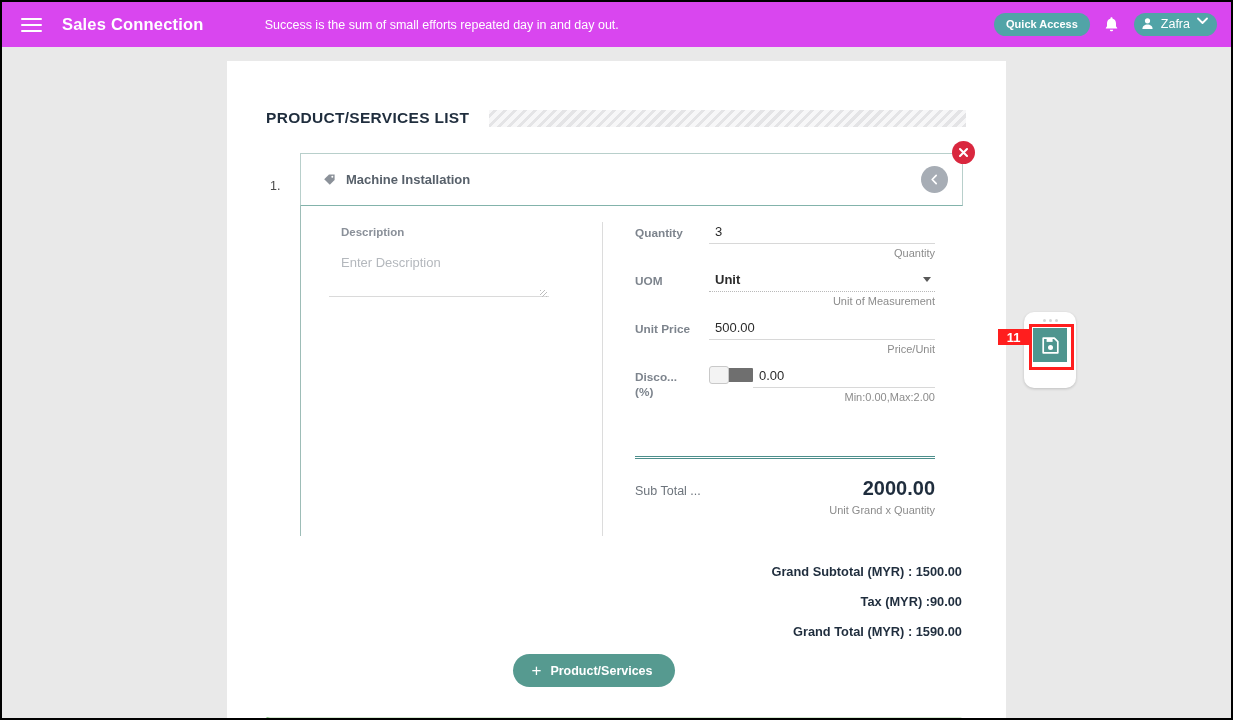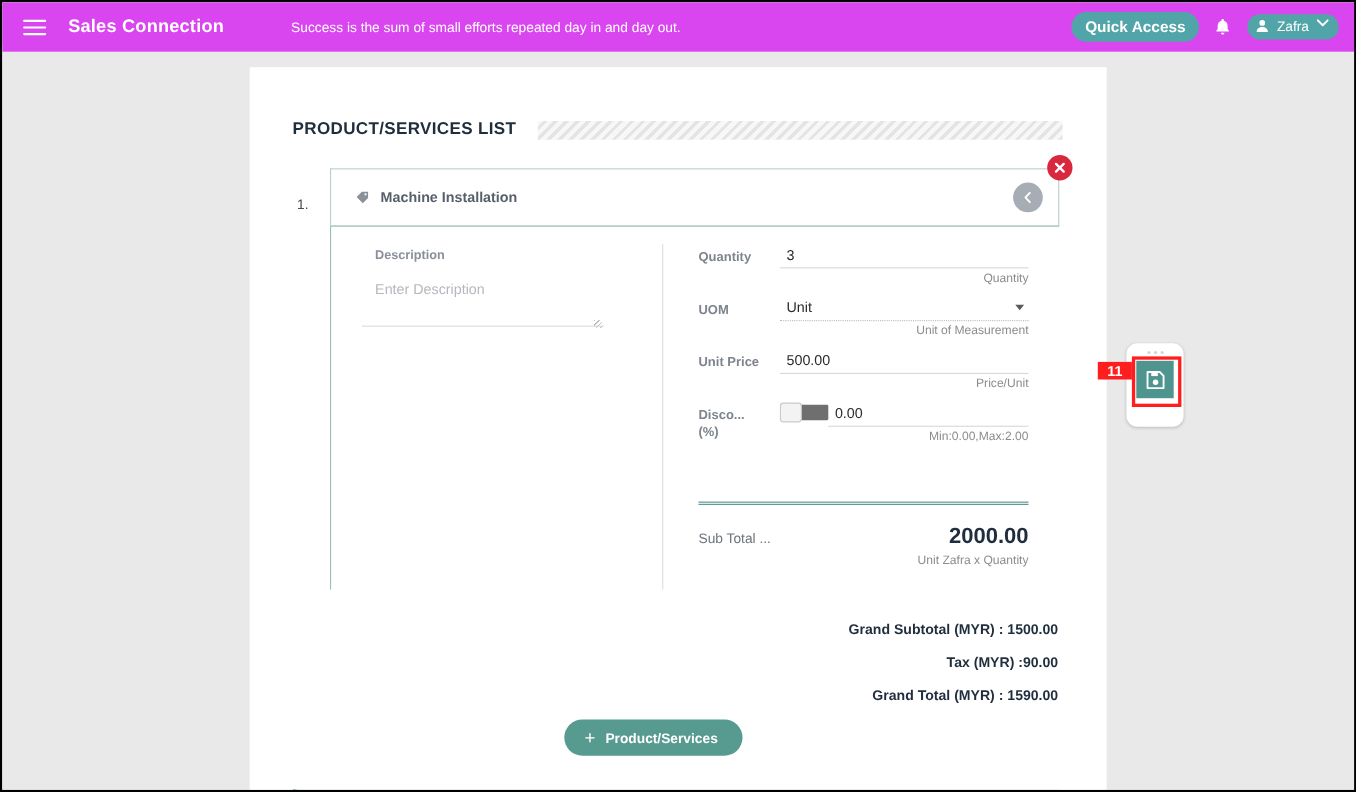--- a/index.html
+++ b/index.html
@@ -73,21 +73,21 @@
     margin-left: auto;
     display: flex;
     align-items: center;
     gap: 12px;
     margin-right: 14px;
   }
 
   .quick-access {
     background: #51a4a7;
     color: #ffffff;
-    font-size: 14px;
+    font-size: 11px;
     font-weight: bold;
     padding: 5px 12px 6px 12px;
     border-radius: 14px;
     white-space: nowrap;
     cursor: pointer;
     border: none;
     font-family: "Liberation Sans", sans-serif;
   }
 
   .bell-icon {
@@ -303,21 +303,21 @@
     width: 100%;
     border: none;
     border-bottom: 1px solid #d8d8d8;
     font-family: "Liberation Sans", sans-serif;
     font-size: 13px;
     color: #2b2b2b;
     padding: 2px 0 4px 6px;
     outline: none;
     background: transparent;
   }
-  .finput.dotted { border-bottom: 1px dotted #b9b9b9; }
+  .finput.dotted { border-bottom: 1px dotted #b9b9b9; font-weight: bold; }
 
   .fhint {
     font-size: 11px;
     color: #8c8c8c;
     text-align: right;
     margin-top: 3px;
     margin-bottom: 9px;
   }
 
   .select-wrap { position: relative; }
@@ -636,21 +636,21 @@
                 </div>
                 <div class="fhint">Min:0.00,Max:2.00</div>
               </div>
             </div>
 
             <div class="subtotal-sep"></div>
             <div class="subtotal-row">
               <span class="subtotal-label">Sub Total ...</span>
               <span class="subtotal-value">2000.00</span>
             </div>
-            <div class="subtotal-hint">Unit Zafra x Quantity</div>
+            <div class="subtotal-hint">Unit Grand x Quantity</div>
 
           </div>
         </div>
       </div>
     </div>
 
     <div class="totals">
       <div>Grand Subtotal (MYR) : 1500.00</div>
       <div>Tax (MYR) :90.00</div>
       <div>Grand Total (MYR) : 1590.00</div>

